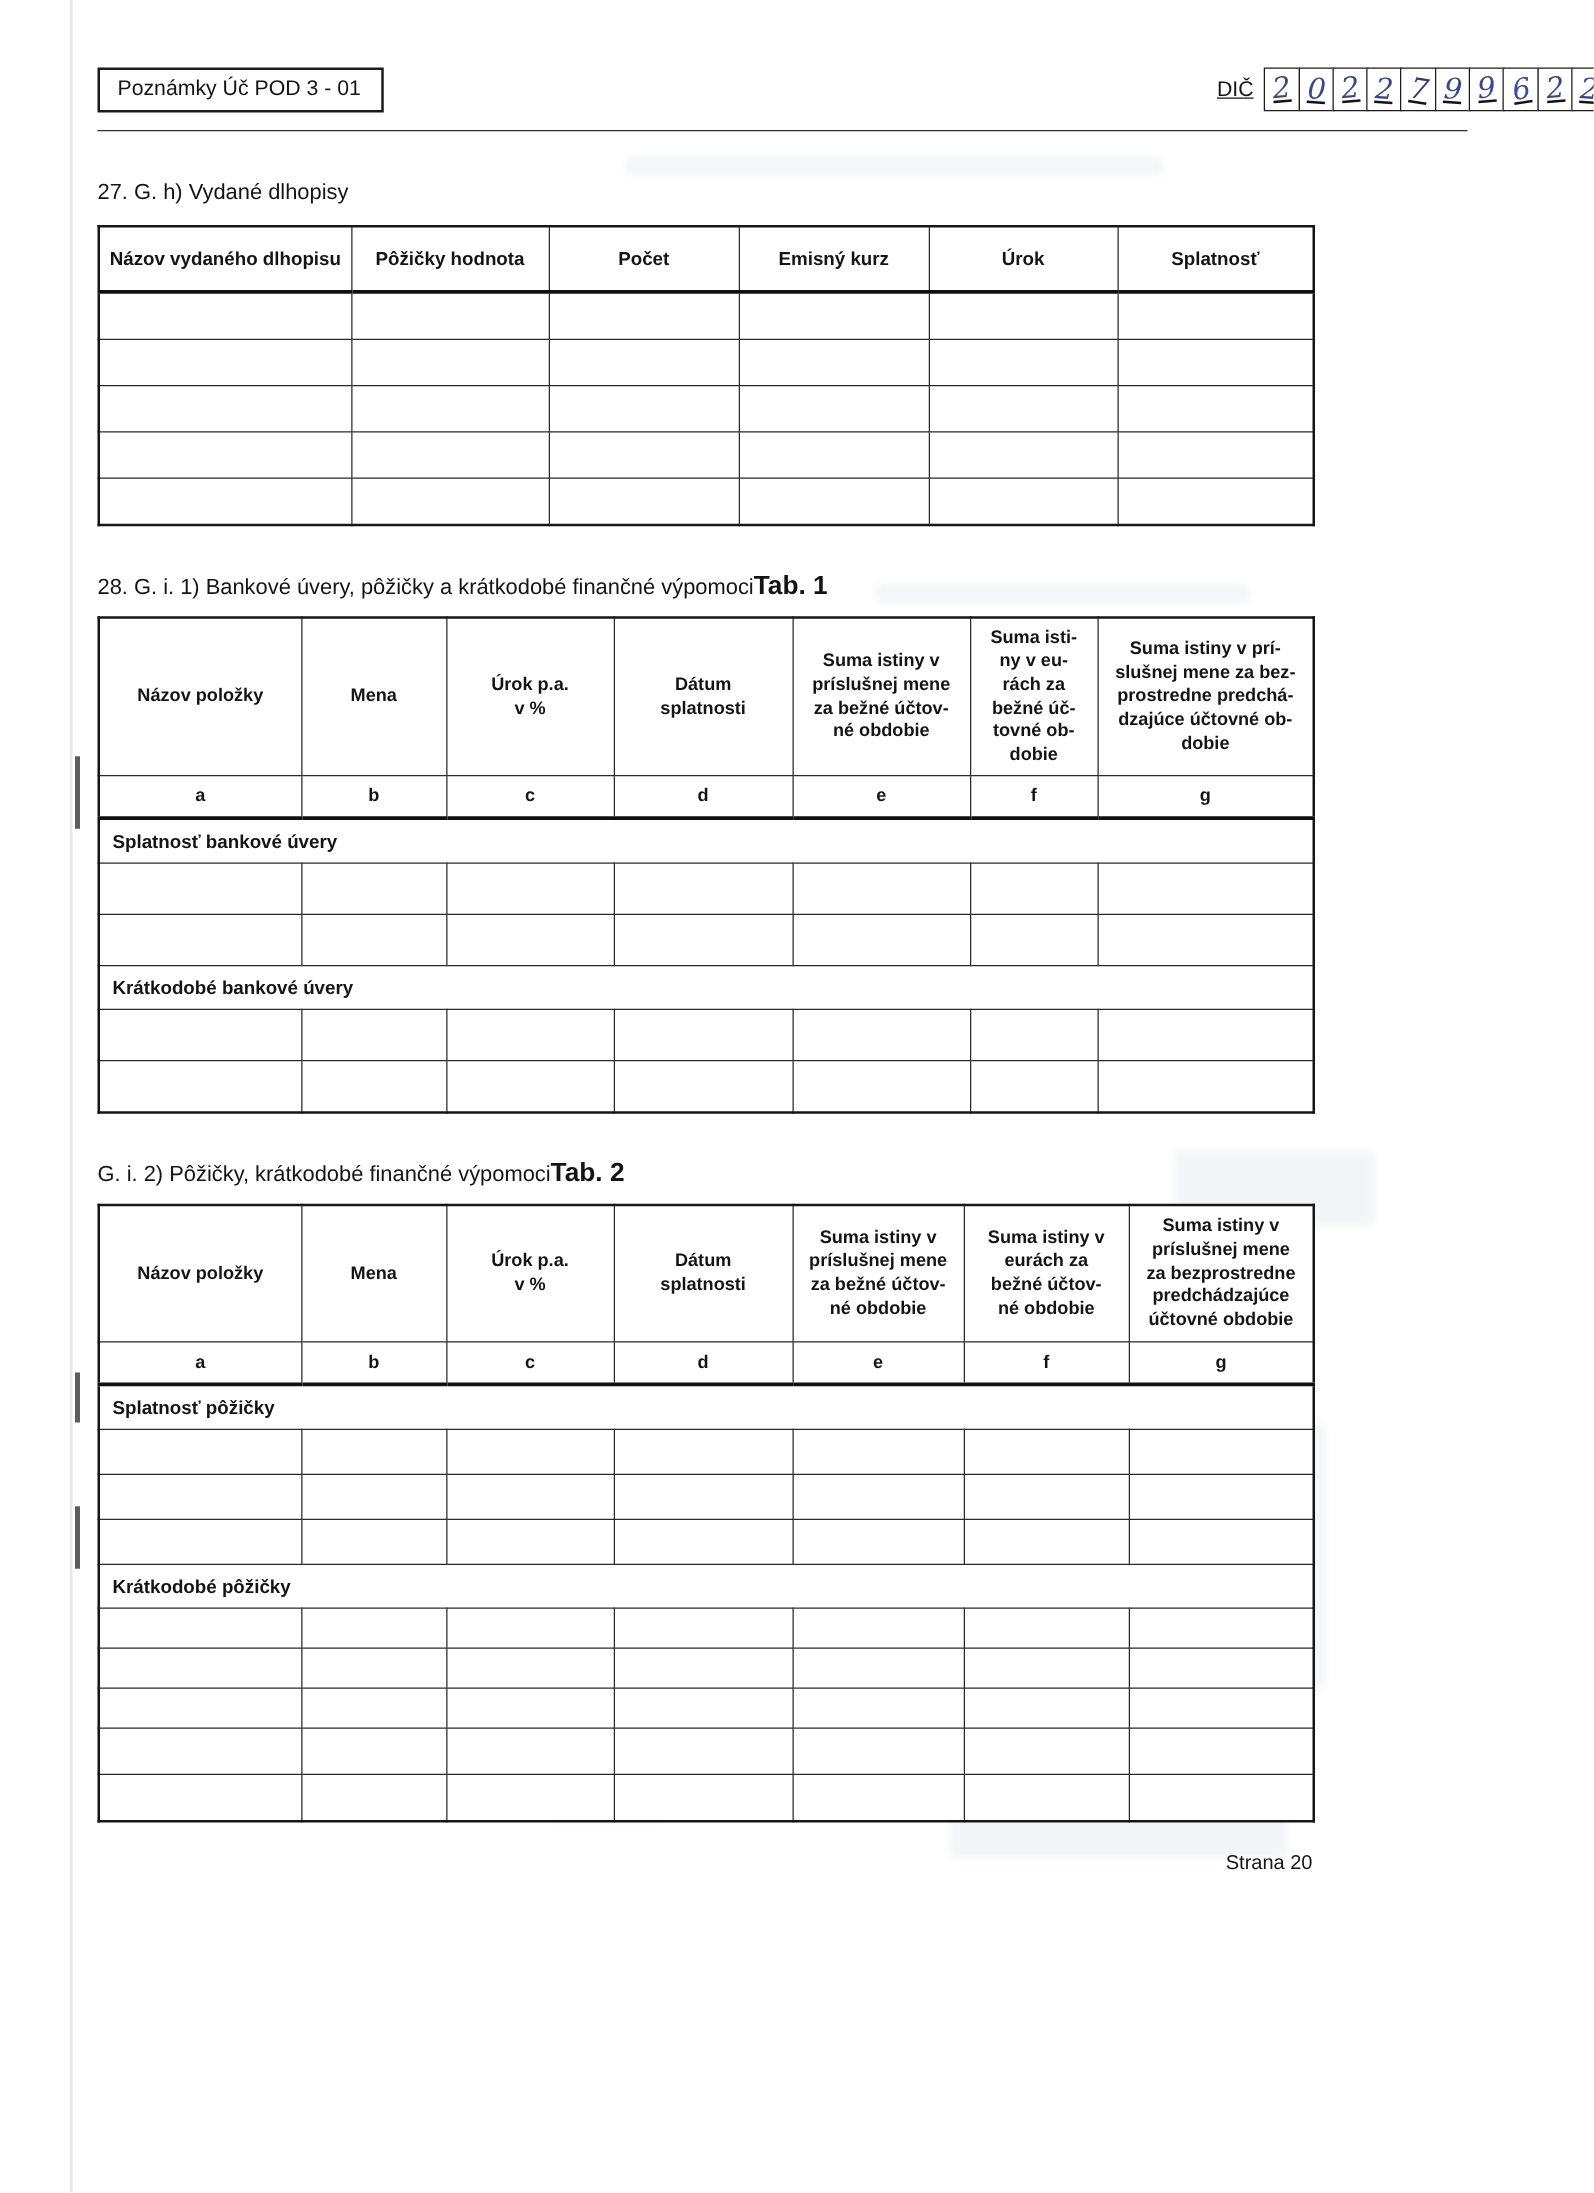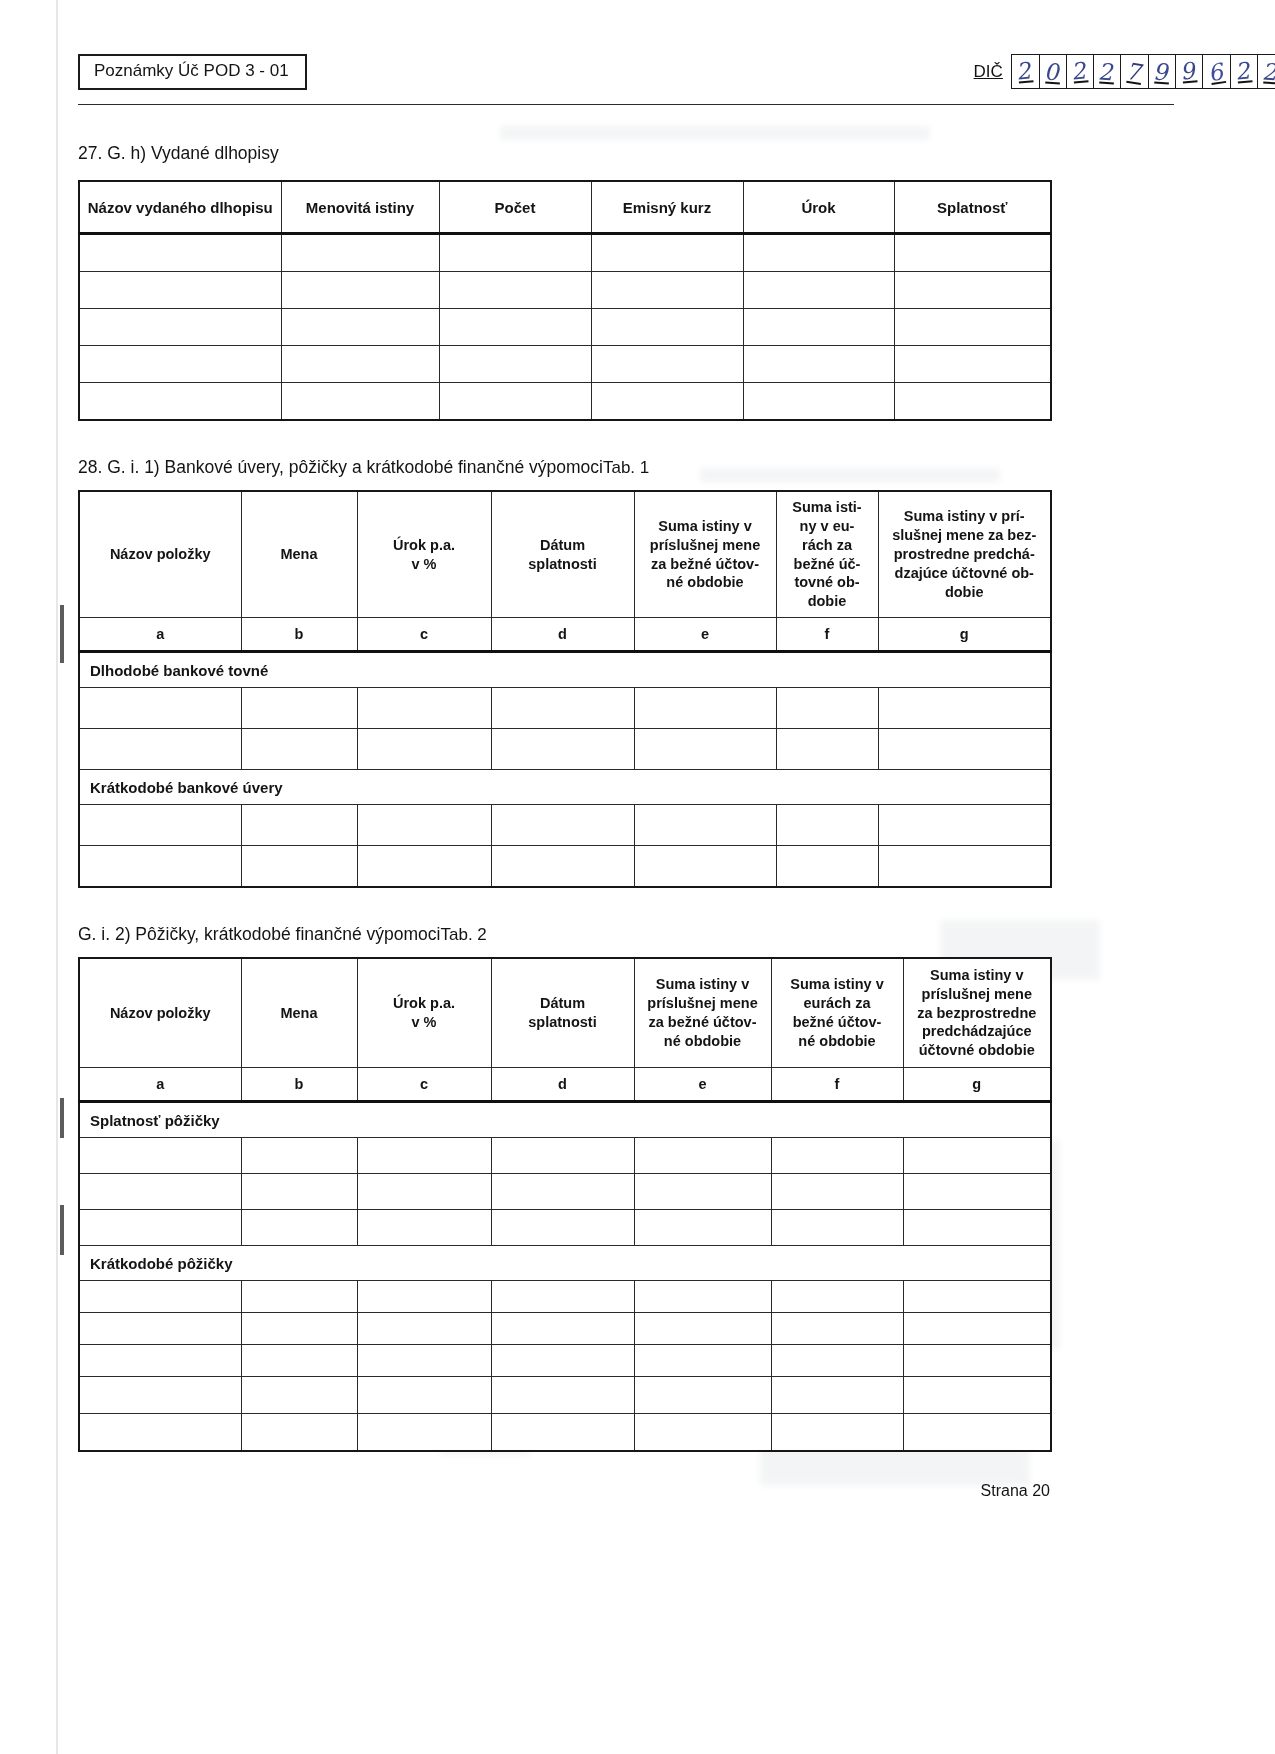--- a/index.html
+++ b/index.html
@@ -25,21 +25,21 @@
   .dic-cell:nth-child(even) span { transform:rotate(4deg); }
   .dic-cell:nth-child(5) span    { transform:rotate(9deg); color:#2e3a78; }
   .dic-cell:nth-child(8) span    { transform:rotate(-8deg); color:#3f4da0; }
 
   .top-rule { border:none; border-top:1.8px solid #2c2c2c; margin:14px 0 0 0; }
 
   
   .sec-title { font-size:17.5px; font-weight:400; margin:38px 0 0 0; }
   .title-row { display:flex; align-items:baseline; margin-top:36px; }
   .title-row .sec-title { margin:0; }
-  .tab-label { font-weight:400; font-size:17px; }
+  .tab-label { font-weight:700; font-size:21px; }
 
   
   table { border-collapse:collapse; table-layout:fixed; width:972px; background:#fff;
           border:2px solid #161616; }
   td, th { border:1.5px solid #2a2a2a; padding:0; }
 
   .t27 { margin-top:16px; }
   .t27 th { height:50px; font-size:15px; font-weight:700; text-align:center;
             vertical-align:middle; border-bottom:3.4px solid #101010; padding:0 4px; }
   .t27 td { height:36px; }
@@ -143,21 +143,21 @@
         <col style="width:202px">
           <col style="width:158px">
           <col style="width:152px">
         <col style="width:152px">
           <col style="width:151px">
           <col style="width:157px">
       </colgroup>
       <thead>
         <tr>
           <th>Názov vydaného dlhopisu</th>
-          <th>Menovitá istiny</th>
+          <th>Pôžičky hodnota</th>
           <th>Počet</th>
           <th>Emisný kurz</th>
           <th>Úrok</th>
           <th>Splatnosť</th>
         </tr>
       </thead>
       <tbody>
         <tr>
             <td></td>
             <td></td>
@@ -245,21 +245,21 @@
           <td>b</td>
           <td>c</td>
           <td>d</td>
           <td>e</td>
           <td>f</td>
           <td>g</td>
         </tr>
       </thead>
       <tbody>
         <tr class="secrow">
-            <td colspan="7">Dlhodobé bankové tovné</td>
+            <td colspan="7">Splatnosť bankové úvery</td>
           </tr>
         <tr class="e42">
             <td></td>
             <td></td>
             <td></td>
             <td></td>
             <td></td>
             <td></td>
             <td></td>
           </tr>

